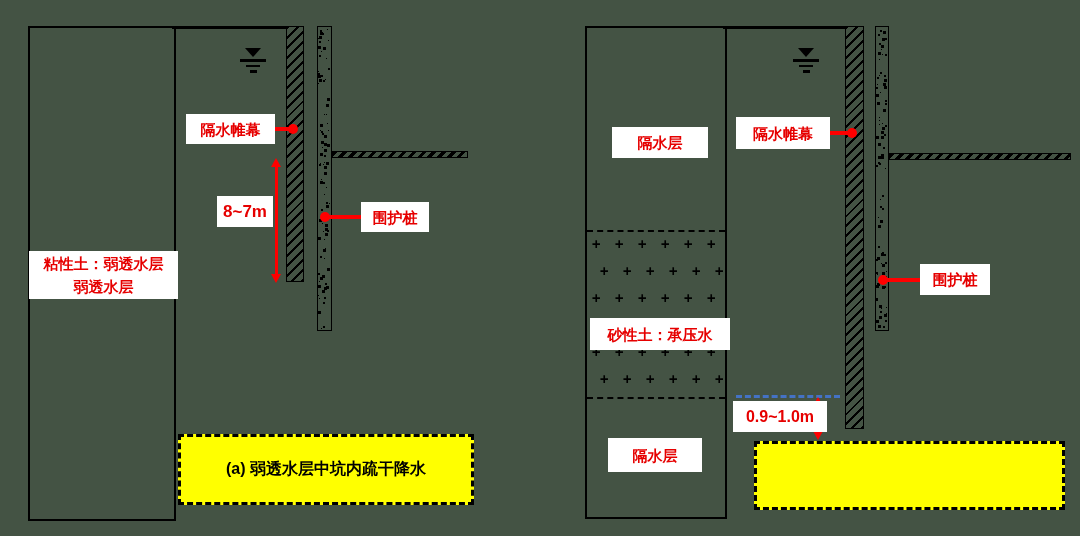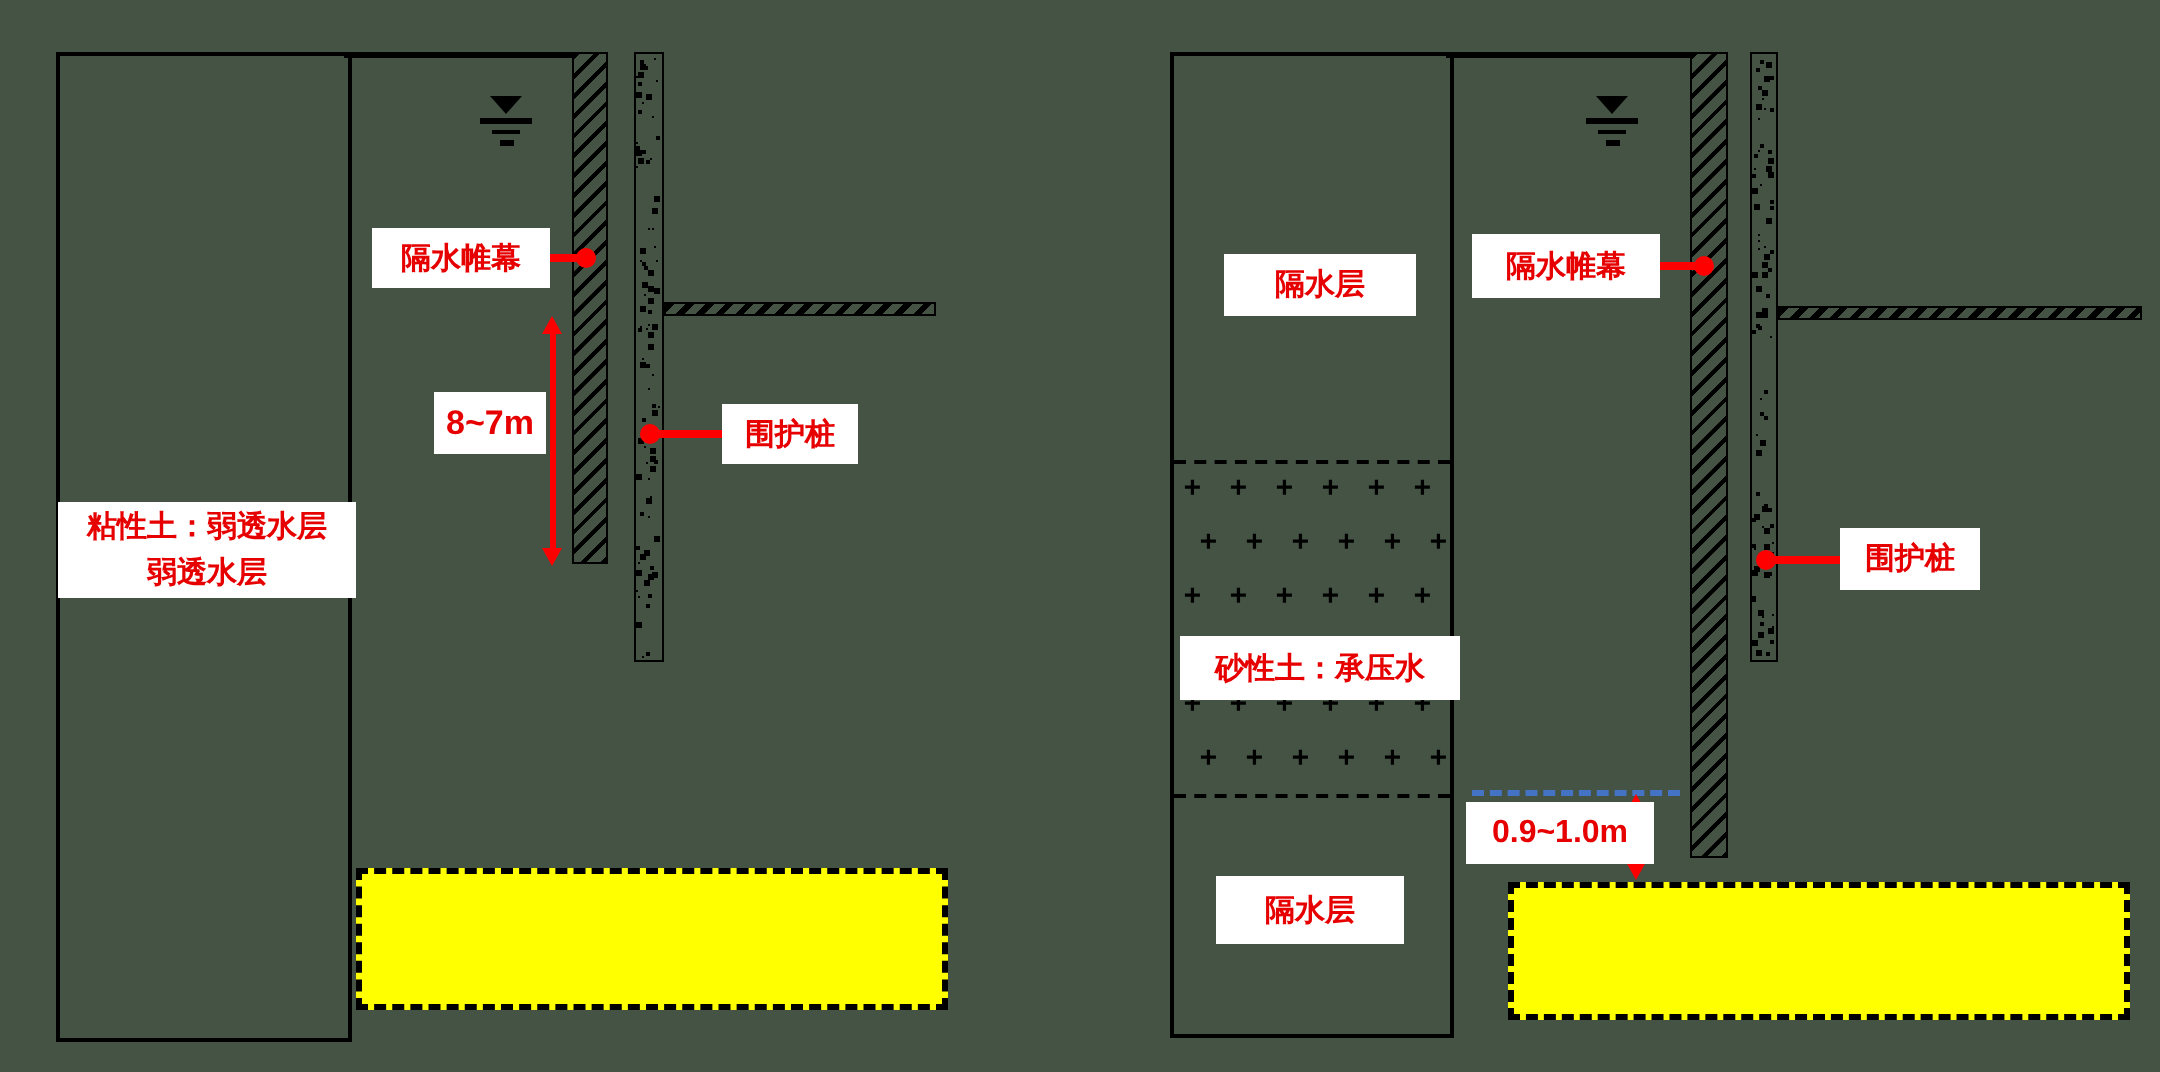--- a/index.html
+++ b/index.html
@@ -183,20 +183,21 @@
     <div class="lbl" style="left:361px;top:202px;width:68px;height:30px;">
       <span>围护桩</span>
     </div>
 
     <div class="lbl" style="left:29px;top:251px;width:149px;height:48px;flex-direction:column;gap:2px;">
       <span>粘性土：弱透水层</span>
       <span>弱透水层</span>
     </div>
 
     <div class="cap" style="left:178px;top:434px;width:290px;height:65px;">
+      <div class="t">(a) 弱透水层中坑内疏干降水</div>
     </div>
   </div>
 
   <div>
 
     <div class="rect" style="left:585px;top:26px;width:138px;height:489px;"></div>
 
     <div class="hline" style="left:723px;top:26px;width:123px;"></div>
 
     <div class="dashline" style="left:587px;top:230px;width:138px;"></div>

